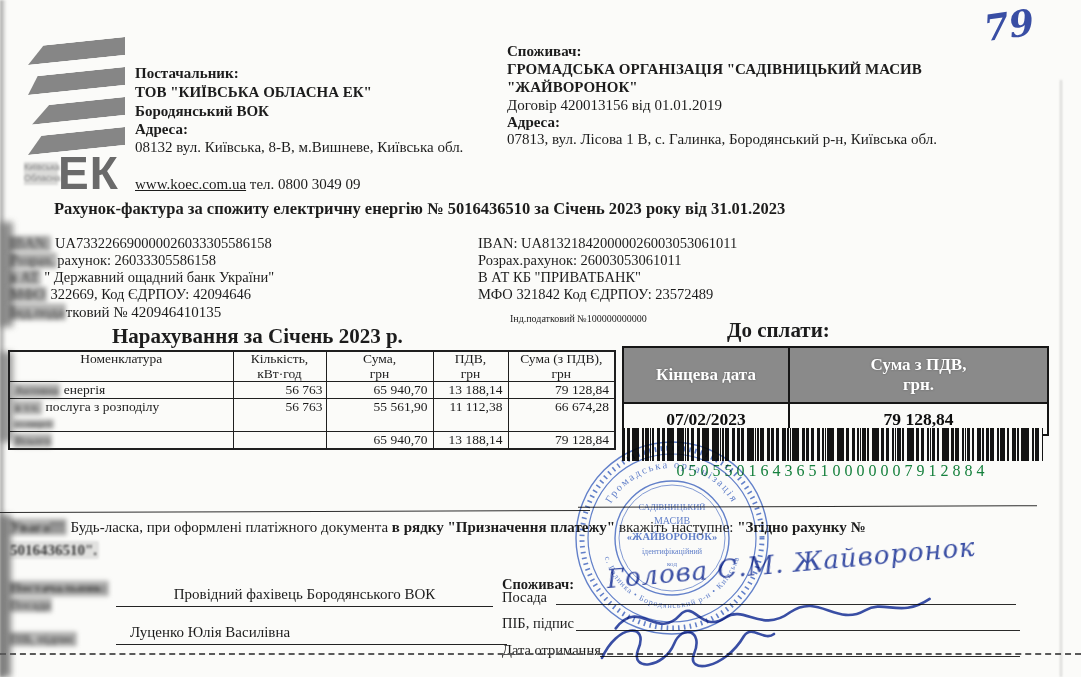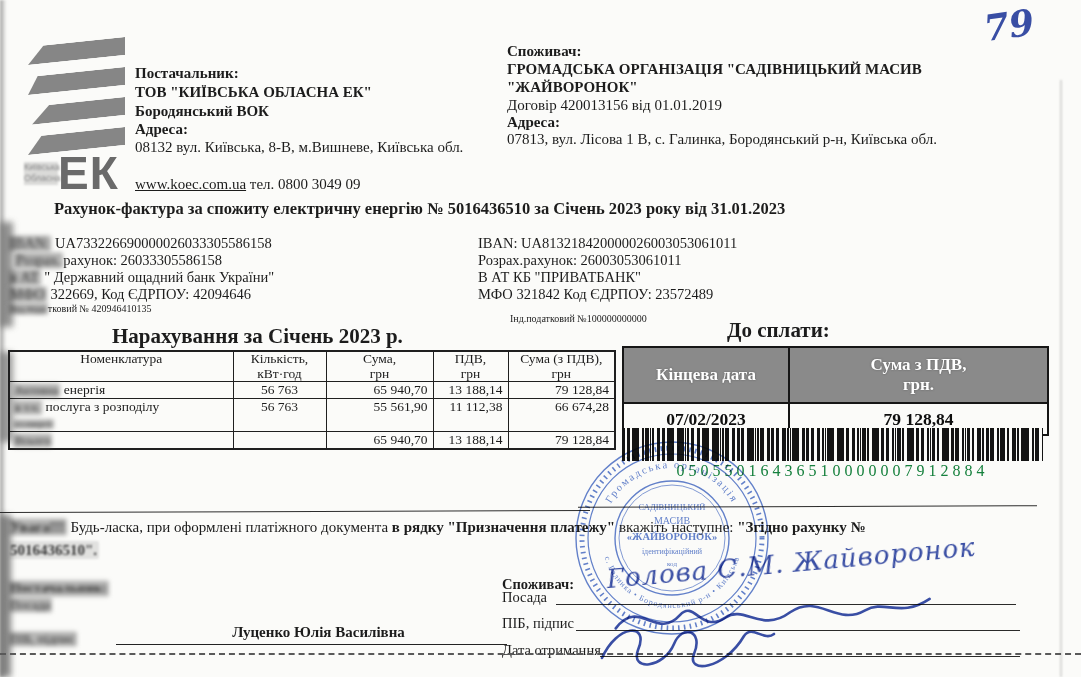--- a/index.html
+++ b/index.html
@@ -26,21 +26,21 @@
            font-size:46px; color:#6a6a6a; letter-spacing:1px;}
   .logo-small{position:absolute; font-family:"Liberation Sans", sans-serif; font-size:9px;
            color:#888; filter:blur(1.2px); line-height:1.25; background:rgba(120,120,120,.25);}
   
   table{border-collapse:collapse; table-layout:fixed;}
   .charges-table{position:absolute; left:8px; top:350px; width:606px; font-size:13.5px;border-radius:32px;}
   .charges-table td,.charges-table th{border:1px solid #1f1f1f; padding:0 3px; vertical-align:top; font-weight:normal;}
   .charges-table{border:2px solid #1f1f1f;}
   .hcell{text-align:center; line-height:1.08; padding-top:1px;}
   .num{text-align:right; padding-right:5px !important;}
-  .ctr{text-align:center;}
+  .ctr{text-align:right;}
   .pay-table{position:absolute; left:622px; top:346px; width:425px; border:2.5px solid #161616; font-size:17px;}
   .pay-table td{border:2px solid #161616; text-align:center; font-weight:bold;}
   .pay-head td{background:#8a8a8a; color:#fff; height:52px; vertical-align:middle;
                text-shadow:0 0 2px rgba(60,60,60,.6); line-height:1.15;}
   .pay-body td{height:28px; color:#0e0e0e; font-size:17.5px;}
   
   .barcode{position:absolute; left:622px; top:428px; width:421px; height:33px;
     background:
       repeating-linear-gradient(90deg,#141414 0 2px,transparent 2px 5px),
       repeating-linear-gradient(90deg,#141414 0 1px,transparent 1px 7px),
@@ -95,33 +95,33 @@
   <div class="t" style="left:507px;top:96px;">Договір 420013156 від 01.01.2019</div>
   <div class="t b" style="left:507px;top:113px;">Адреса:</div>
   <div class="t wrap" style="left:507px;top:130px;width:475px;white-space:normal;">07813, вул. Лісова 1 В, с. Галинка, Бородянський р-н, Київська обл.</div>
 
   <div class="t b" style="left:54px;top:199px;font-size:16.5px;">Рахунок-фактура за спожиту електричну енергію № 5016436510  за Січень 2023 року від 31.01.2023</div>
 
   <div class="t" style="left:8px;top:235px;font-size:14.5px;">
     <span class="smudge">IBAN:</span>
     <span>UA733226690000026033305586158</span>
   </div>
-  <div class="t" style="left:14px;top:252px;font-size:14.5px;">
+  <div class="t" style="left:8px;top:252px;font-size:14.5px;">
     <span class="smudge">Розрах.</span><span>рахунок:</span>
     <span>26033305586158</span>
   </div>
   <div class="t" style="left:8px;top:269px;font-size:14.5px;">
     <span class="smudge">в АТ</span>
     <span>" Державний ощадний банк України"</span>
   </div>
   <div class="t" style="left:8px;top:286px;font-size:14.5px;">
     <span class="smudge">МФО</span>
     <span>322669, Код ЄДРПОУ: 42094646</span>
   </div>
-  <div class="t" style="left:8px;top:303px;font-size:10px;">
+  <div class="t" style="left:8px;top:303px;font-size:15px;">
     <span class="smudge">Інд.пода</span><span>тковий</span>
     <span>№ 420946410135</span>
   </div>
 
   <div class="t" style="left:478px;top:235px;font-size:14.5px;">IBAN: UA813218420000026003053061011</div>
   <div class="t" style="left:478px;top:252px;font-size:14.5px;">Розрах.рахунок: 26003053061011</div>
   <div class="t" style="left:478px;top:269px;font-size:14.5px;">В АТ КБ "ПРИВАТБАНК"</div>
   <div class="t" style="left:478px;top:286px;font-size:14.5px;">МФО 321842 Код ЄДРПОУ: 23572489</div>
   <div class="t" style="left:478px;top:313px;font-size:10px;margin-left:32px;">Інд.податковий №100000000000</div>
 
@@ -217,24 +217,25 @@
   <div class="t" style="left:8px;top:541px;font-size:15px;">
     <span class="smudge-light b">5016436510".</span>
   </div>
 
   <div class="t b" style="left:8px;top:580px;font-size:14px;">
     <span class="smudge">Постачальник:</span>
   </div>
   <div class="t" style="left:8px;top:597px;font-size:13px;">
     <span class="smudge">Посада</span>
   </div>
+  <div class="sig-line" style="left:116px;top:586px;width:377px;text-align:center;">Провідний фахівець Бородянського ВОК</div>
   <div class="t" style="left:8px;top:631px;font-size:13px;">
     <span class="smudge">ПІБ, підпис</span>
   </div>
-  <div class="sig-line" style="left:116px;top:624px;width:377px;text-align:center;padding-left:14px;font-weight:bold;">Луценко Юлія Василівна</div>
+  <div class="sig-line" style="left:116px;top:624px;width:377px;text-align:left;padding-left:14px;">Луценко Юлія Василівна</div>
 
   <div class="t b" style="left:502px;top:576px;font-size:14.5px;">Споживач:</div>
   <div class="t" style="left:502px;top:589px;font-size:14.5px;">Посада</div>
   <div class="uline" style="left:556px;top:588px;width:460px;height:16px;"></div>
   <div class="t" style="left:502px;top:615px;font-size:14.5px;">ПІБ,  підпис</div>
   <div class="uline" style="left:576px;top:614px;width:444px;height:16px;"></div>
   <div class="t" style="left:502px;top:642px;font-size:14.5px;">Дата отримання</div>
   <div class="uline" style="left:600px;top:640px;width:420px;height:16px;"></div>
 
   <div class="dash"></div>

